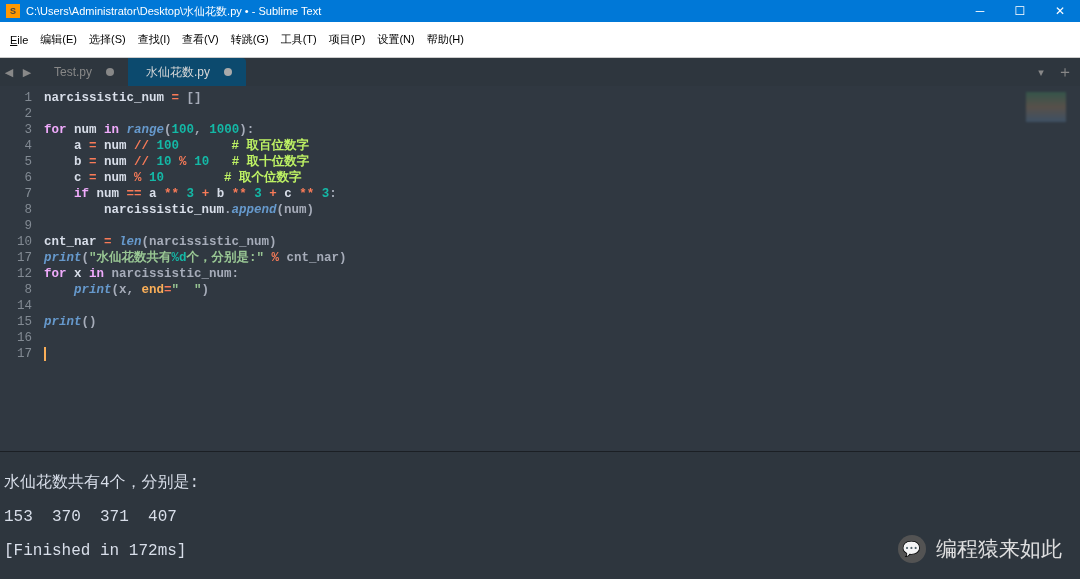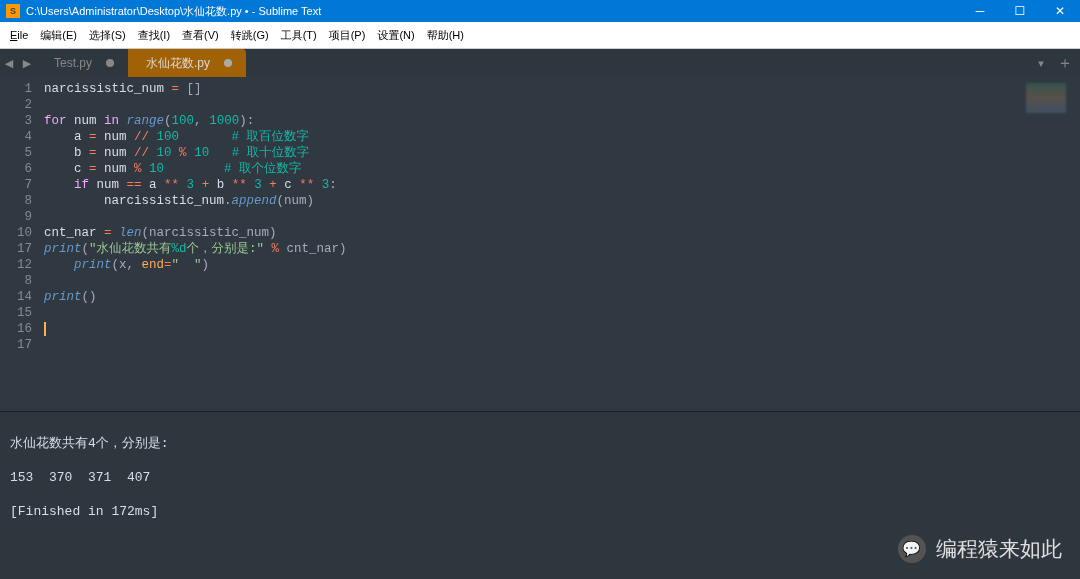--- a/index.html
+++ b/index.html
@@ -39,21 +39,21 @@
   width: 40px;
   height: 22px;
   display: flex;
   align-items: center;
   justify-content: center;
   font-size: 12px;
   color: #fff;
 }
 .menubar {
   background: #fff;
-  height: 27px;
+  height: 36px;
   display: flex;
   align-items: center;
   padding: 0 4px;
   font-size: 11px;
   color: #000;
   border-bottom: 1px solid #ccc;
 }
 .menu-item { padding: 2px 6px; white-space: nowrap; }
 .menu-item u { text-decoration: underline; }
 .tabbar {
@@ -73,21 +73,21 @@
 .tab {
   display: flex;
   align-items: center;
   padding: 0 14px 0 18px;
   font-size: 12px;
   color: #888;
   border-top-right-radius: 4px;
   position: relative;
 }
 .tab.active {
-  background: #a16207;
+  background: #0c4a6e;
   color: #d8d8d8;
 }
 .tab-dirty {
   width: 8px;
   height: 8px;
   border-radius: 50%;
   background: #888;
   margin-left: 14px;
 }
 .tab.active .tab-dirty { background: #aaa; }
@@ -113,29 +113,30 @@
   color: #828a93;
   text-align: right;
   padding: 4px 12px 0 0;
 }
 .gutter div { height: 16px; }
 .code {
   flex: 1;
   background: #303841;
   padding-top: 4px;
   color: #d8dee9;
+  font-weight: bold;
 }
 .code-line { height: 16px; white-space: pre; }
 .kw { color: #f0abfc; }
 .fn { color: #6699cc; font-style: italic; }
 .num { color: #14b8a6; }
 .str { color: #99c794; }
 .op { color: #f97b58; }
 .var { color: #d8dee9; }
-.cmt { color: #14b8a6; }
+.cmt { color: #bef264; }
 .punct { color: #a6acb9; }
 .param { color: #f9ae58; }
 .minimap {
   width: 70px;
   background: #303841;
   position: relative;
 }
 .minimap-shadow {
   position: absolute;
   top: 6px;
@@ -147,27 +148,27 @@
   filter: blur(1px);
 }
 .cursor {
   display: inline-block;
   width: 2px;
   height: 14px;
   background: #f9ae58;
   vertical-align: text-bottom;
 }
 .output-panel {
-  height: 168px;
+  height: 128px;
   background: #2e363e;
   border-top: 1px solid #1b1f24;
   font-family: Consolas, "Courier New", monospace;
-  font-size: 13px;
+  font-size: 16px;
   color: #d8dee9;
-  padding: 6px 10px;
+  padding: 6px 4px;
   line-height: 17px;
   white-space: pre;
 }
 .watermark {
   position: absolute;
   right: 18px;
   bottom: 16px;
   display: flex;
   align-items: center;
   color: #e8e8e8;
@@ -254,20 +255,21 @@
     <div class="code-line"></div>
     <div class="code-line"><span class="kw">for</span><span class="var"> num </span><span class="kw">in</span><span> </span><span class="fn">range</span><span class="punct">(</span><span class="num">100</span><span class="punct">, </span><span class="num">1000</span><span class="punct">):</span></div>
     <div class="code-line"><span class="var">    a </span><span class="op">=</span><span class="var"> num </span><span class="op">//</span><span> </span><span class="num">100</span><span>       </span><span class="cmt"># 取百位数字</span></div>
     <div class="code-line"><span class="var">    b </span><span class="op">=</span><span class="var"> num </span><span class="op">//</span><span> </span><span class="num">10</span><span> </span><span class="op">%</span><span> </span><span class="num">10</span><span>   </span><span class="cmt"># 取十位数字</span></div>
     <div class="code-line"><span class="var">    c </span><span class="op">=</span><span class="var"> num </span><span class="op">%</span><span> </span><span class="num">10</span><span>        </span><span class="cmt"># 取个位数字</span></div>
     <div class="code-line"><span>    </span><span class="kw">if</span><span class="var"> num </span><span class="op">==</span><span class="var"> a </span><span class="op">**</span><span> </span><span class="num">3</span><span> </span><span class="op">+</span><span class="var"> b </span><span class="op">**</span><span> </span><span class="num">3</span><span> </span><span class="op">+</span><span class="var"> c </span><span class="op">**</span><span> </span><span class="num">3</span><span class="punct">:</span></div>
     <div class="code-line"><span class="var">        narcissistic_num</span><span class="punct">.</span><span class="fn">append</span><span class="punct">(num)</span></div>
     <div class="code-line"></div>
     <div class="code-line"><span class="var">cnt_nar </span><span class="op">=</span><span> </span><span class="fn">len</span><span class="punct">(narcissistic_num)</span></div>
     <div class="code-line"><span class="fn">print</span><span class="punct">(</span><span class="str">"水仙花数共有</span><span class="num">%d</span><span class="str">个，分别是:"</span><span> </span><span class="op">%</span><span class="punct"> cnt_nar)</span></div>
+    <div class="code-line"><span class="kw">for</span><span class="var"> x </span><span class="kw">in</span><span class="punct"> narcissistic_num:</span></div>
     <div class="code-line"><span>    </span><span class="fn">print</span><span class="punct">(x, </span><span class="param">end</span><span class="op">=</span><span class="str">"  "</span><span class="punct">)</span></div>
     <div class="code-line"></div>
     <div class="code-line"><span class="fn">print</span><span class="punct">()</span></div>
     <div class="code-line"></div>
     <div class="code-line"><span class="cursor"></span></div>
   </div>
   <div class="minimap">
     <div class="minimap-shadow"></div>
   </div>
 </div>

